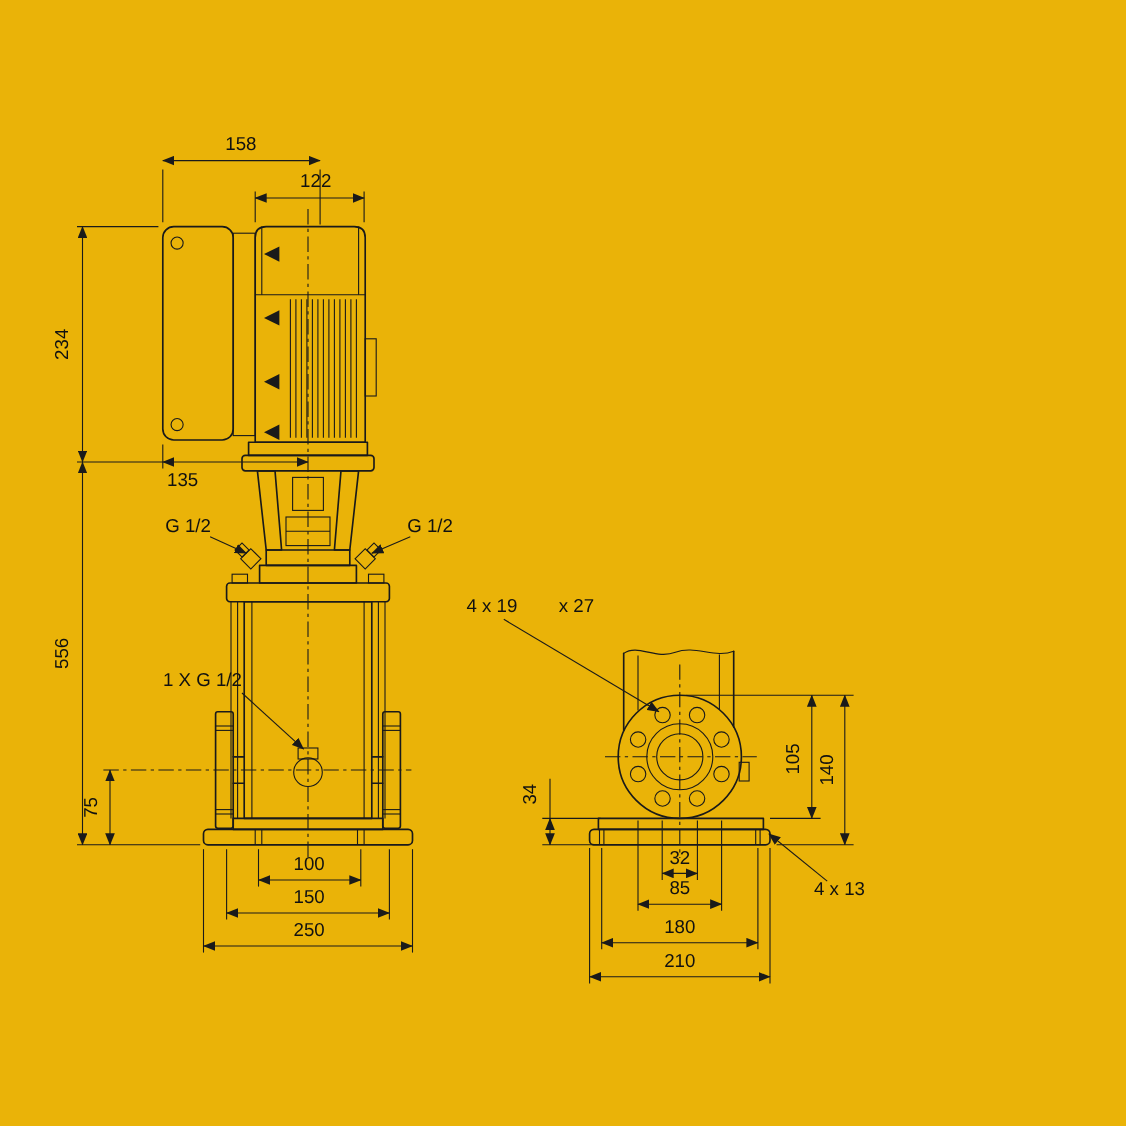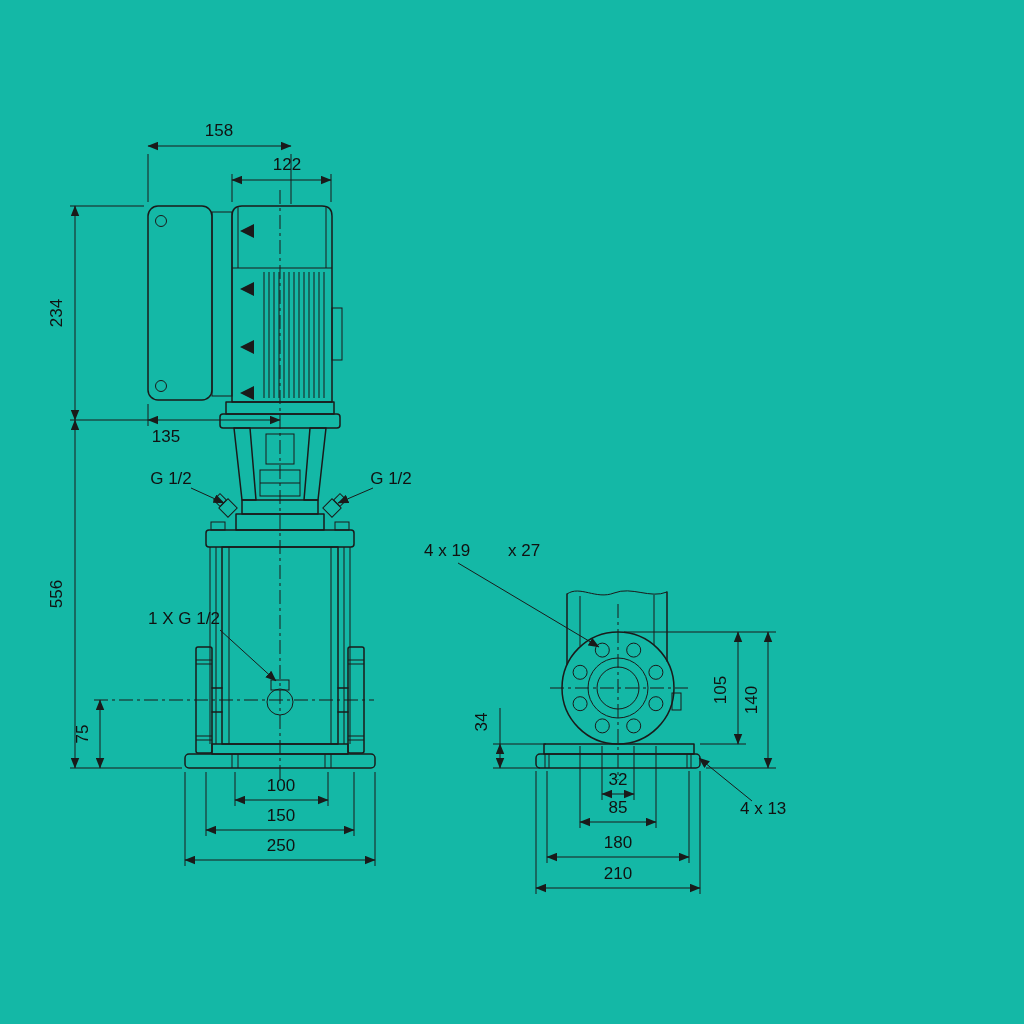--- a/index.html
+++ b/index.html
@@ -1,17 +1,17 @@
 <!DOCTYPE html>
 <html><head>
 <meta charset="utf-8">
 <style>
   html,body{margin:0;padding:0;background:#ffffff;}
   body{width:1024px;height:1024px;font-family:"Liberation Sans",sans-serif;}
-  .drawing-wrap{width:1024px;height:1024px;background:#14b8a6;}
+  .drawing-wrap{width:1024px;height:1024px;background:#eab308;}
   svg{display:block;}
   .o{fill:none;stroke:#1a1a1a;stroke-width:1.5;stroke-linejoin:round;stroke-linecap:round;}
   .t{fill:none;stroke:#1a1a1a;stroke-width:1;}
   .d{fill:none;stroke:#1a1a1a;stroke-width:1;}
   .c{fill:none;stroke:#1a1a1a;stroke-width:1;stroke-dasharray:14 4 3 4;}
   .f{fill:#1a1a1a;stroke:none;}
   text{font-family:"Liberation Sans",sans-serif;font-size:17px;fill:#111111;}
 </style>
 </head>
 <body>

